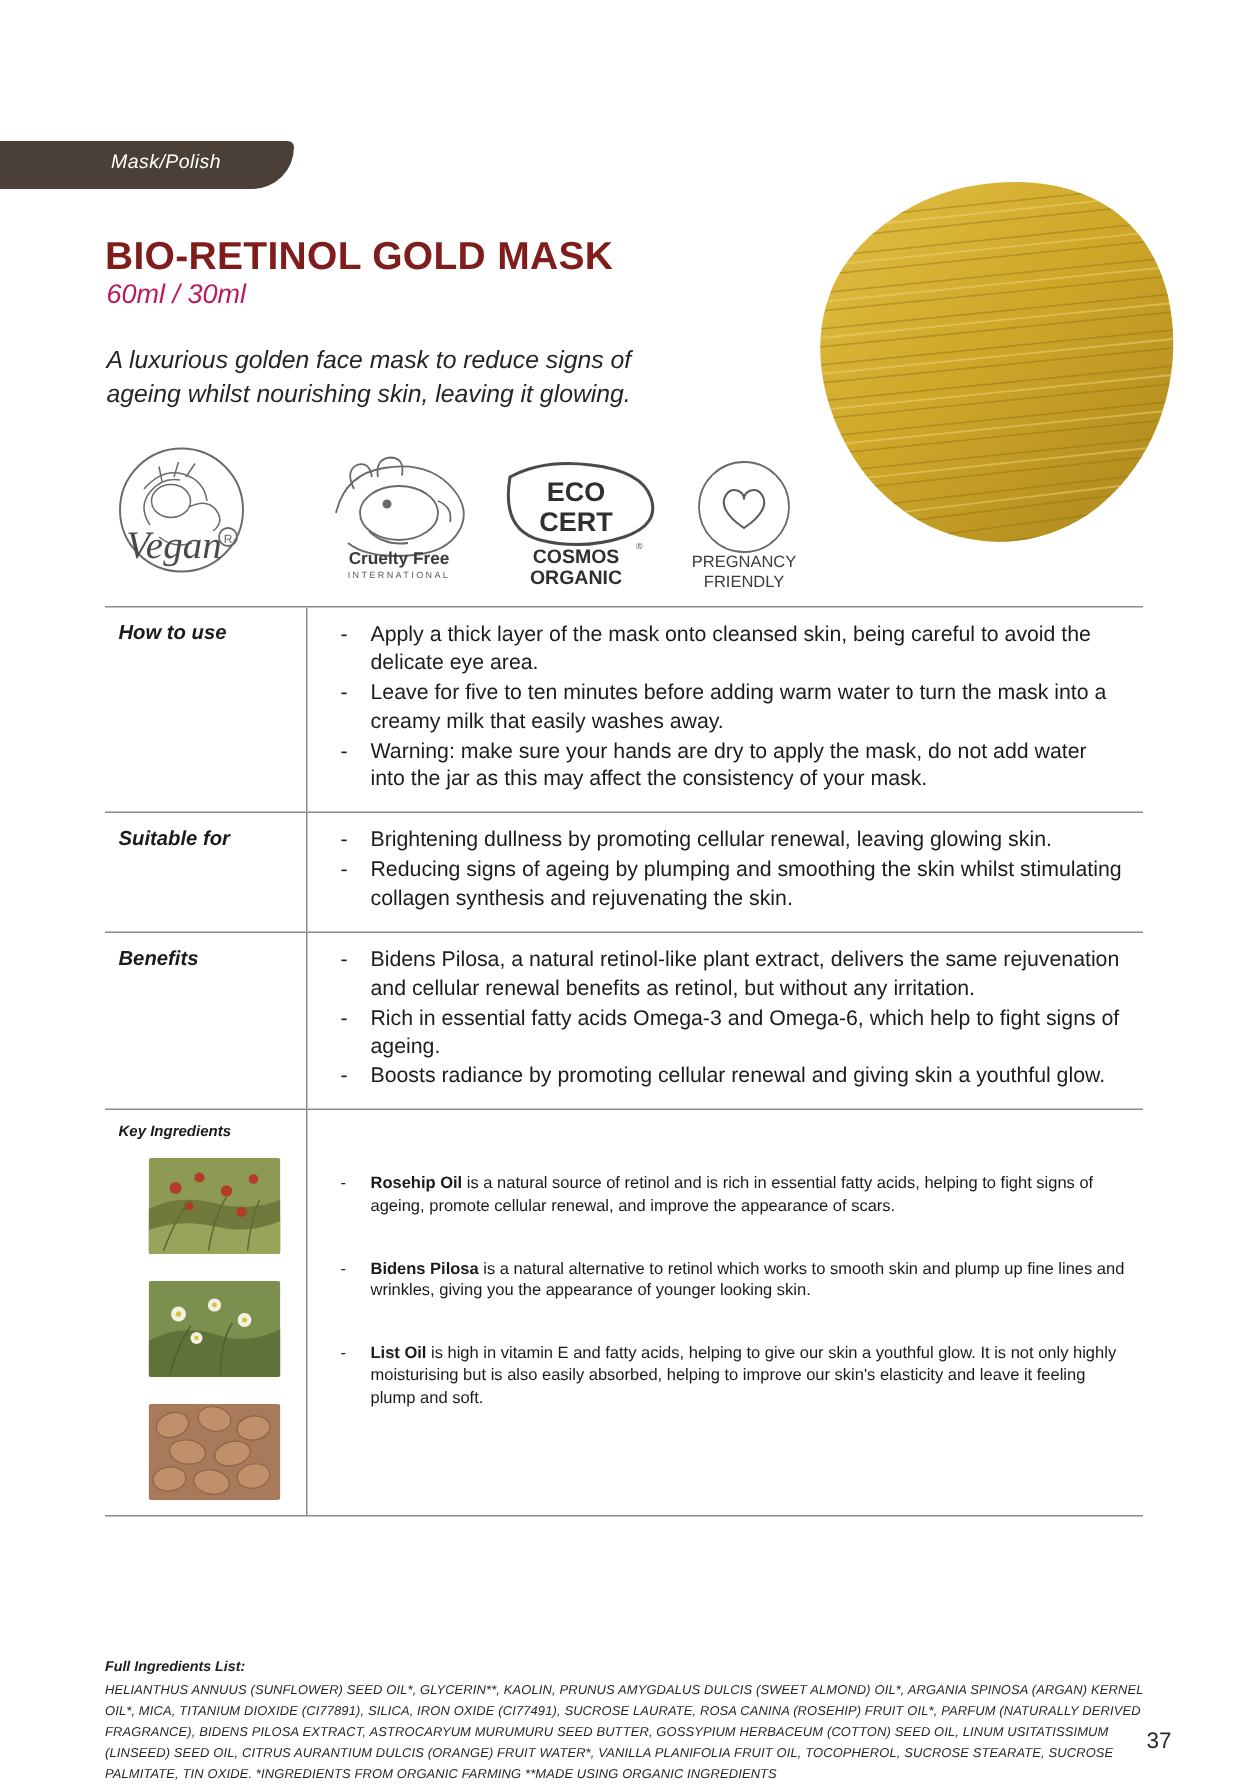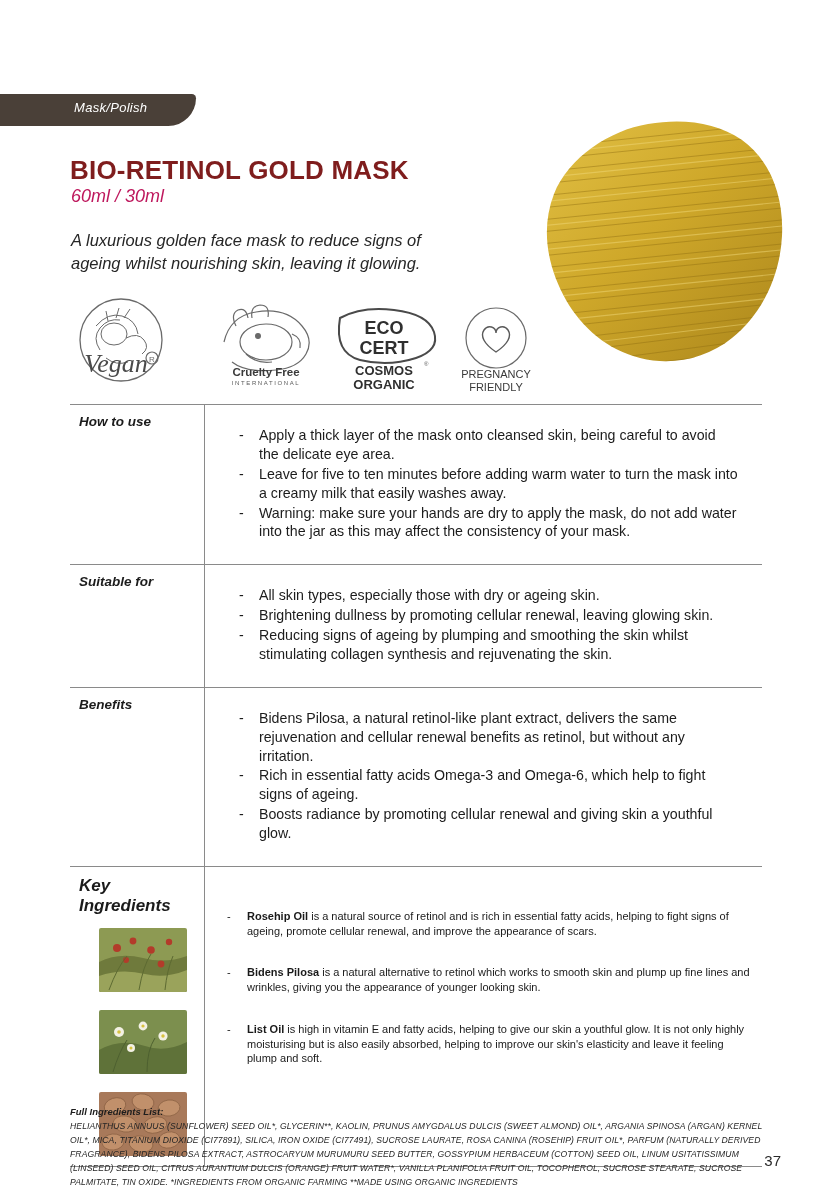--- a/index.html
+++ b/index.html
@@ -117,21 +117,21 @@
     font-weight: bold;
     color: #1b1b1b;
   }
   .cell-body {
     flex: 1 1 auto;
     box-sizing: border-box;
     padding: 9px 12px 11px 18px;
   }
   ul.dashlist {
     list-style: none;
-    margin: 12px;
+    margin: 0;
     padding: 0;
   }
   ul.dashlist li {
     position: relative;
     padding-left: 24px;
     margin-bottom: 1px;
     font-size: 14.2px;
     line-height: 1.33;
     color: #1c1c1c;
   }
@@ -145,21 +145,21 @@
 
   
   .ki-label-cell {
     width: 135px;
     flex: 0 0 135px;
     border-right: 1px solid #8a8a8a;
     box-sizing: border-box;
     padding: 9px 6px 10px 9px;
   }
   .ki-title {
-    font-size: 17px;
+    font-size: 10px;
     font-style: italic;
     font-weight: bold;
     margin-bottom: 12px;
   }
   .ki-thumb {
     width: 88px;
     height: 64px;
     margin: 0 auto 18px 20px;
     border-radius: 2px;
     overflow: hidden;
@@ -346,21 +346,20 @@
         <li>Leave for five to ten minutes before adding warm water to turn the mask into a creamy milk that easily washes away.</li>
         <li>Warning: make sure your hands are dry to apply the mask, do not add water into the jar as this may affect the consistency of your mask.</li>
       </ul>
     </div>
   </div>
 
   <div class="row">
     <div class="cell-label">Suitable for</div>
     <div class="cell-body">
       <ul class="dashlist">
-        <li>All skin types, especially those with dry or ageing skin.</li>
         <li>Brightening dullness by promoting cellular renewal, leaving glowing skin.</li>
         <li>Reducing signs of ageing by plumping and smoothing the skin whilst stimulating collagen synthesis and rejuvenating the skin.</li>
       </ul>
     </div>
   </div>
 
   <div class="row">
     <div class="cell-label">Benefits</div>
     <div class="cell-body">
       <ul class="dashlist">

